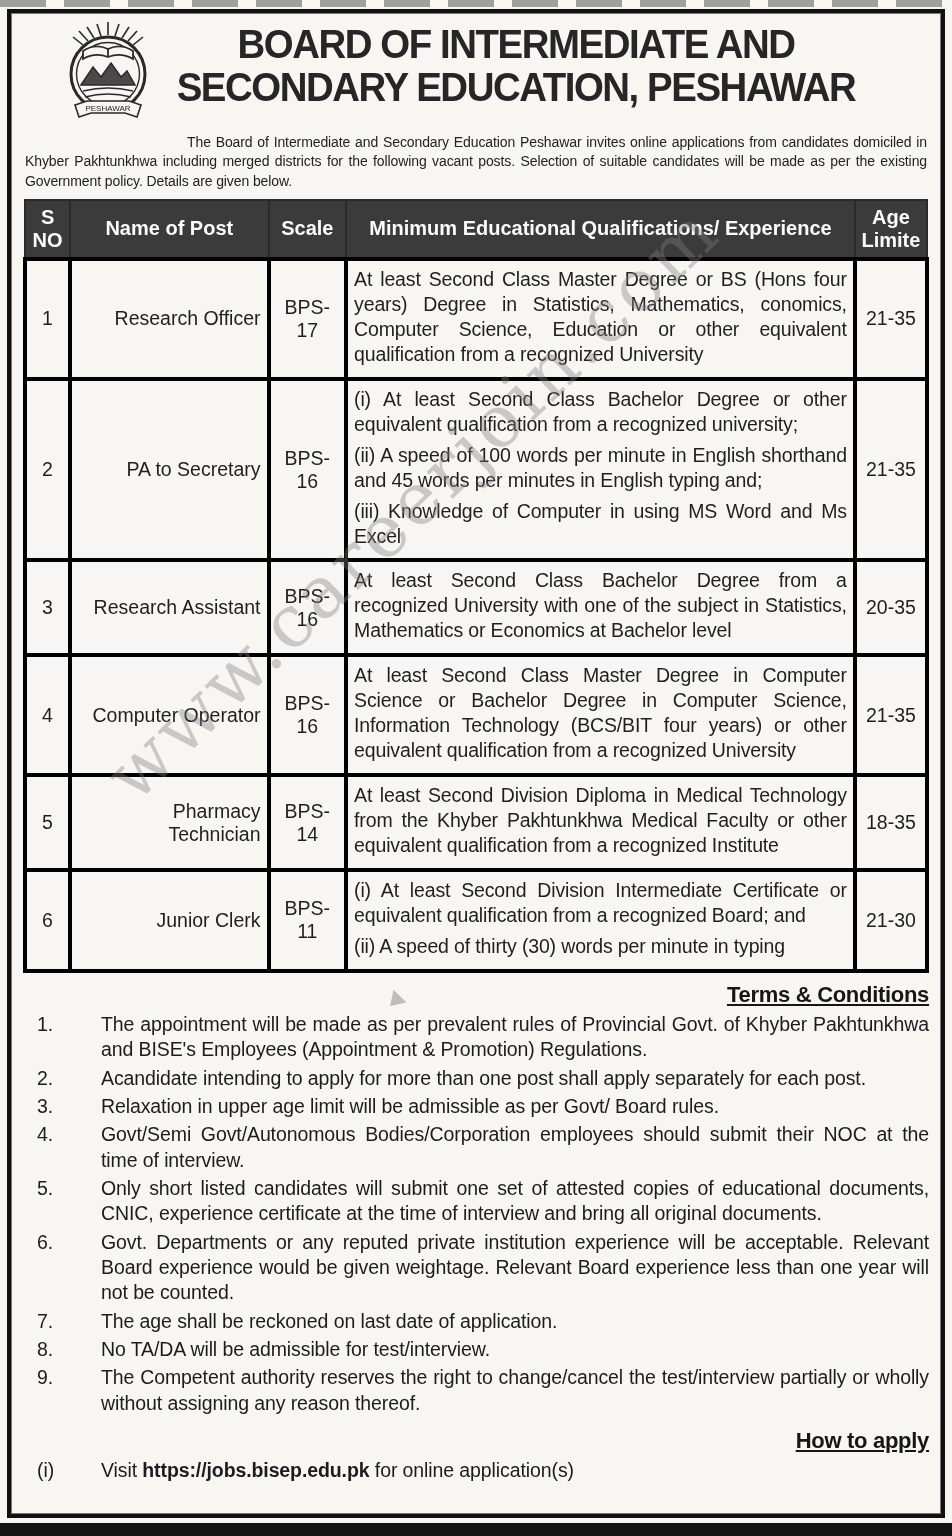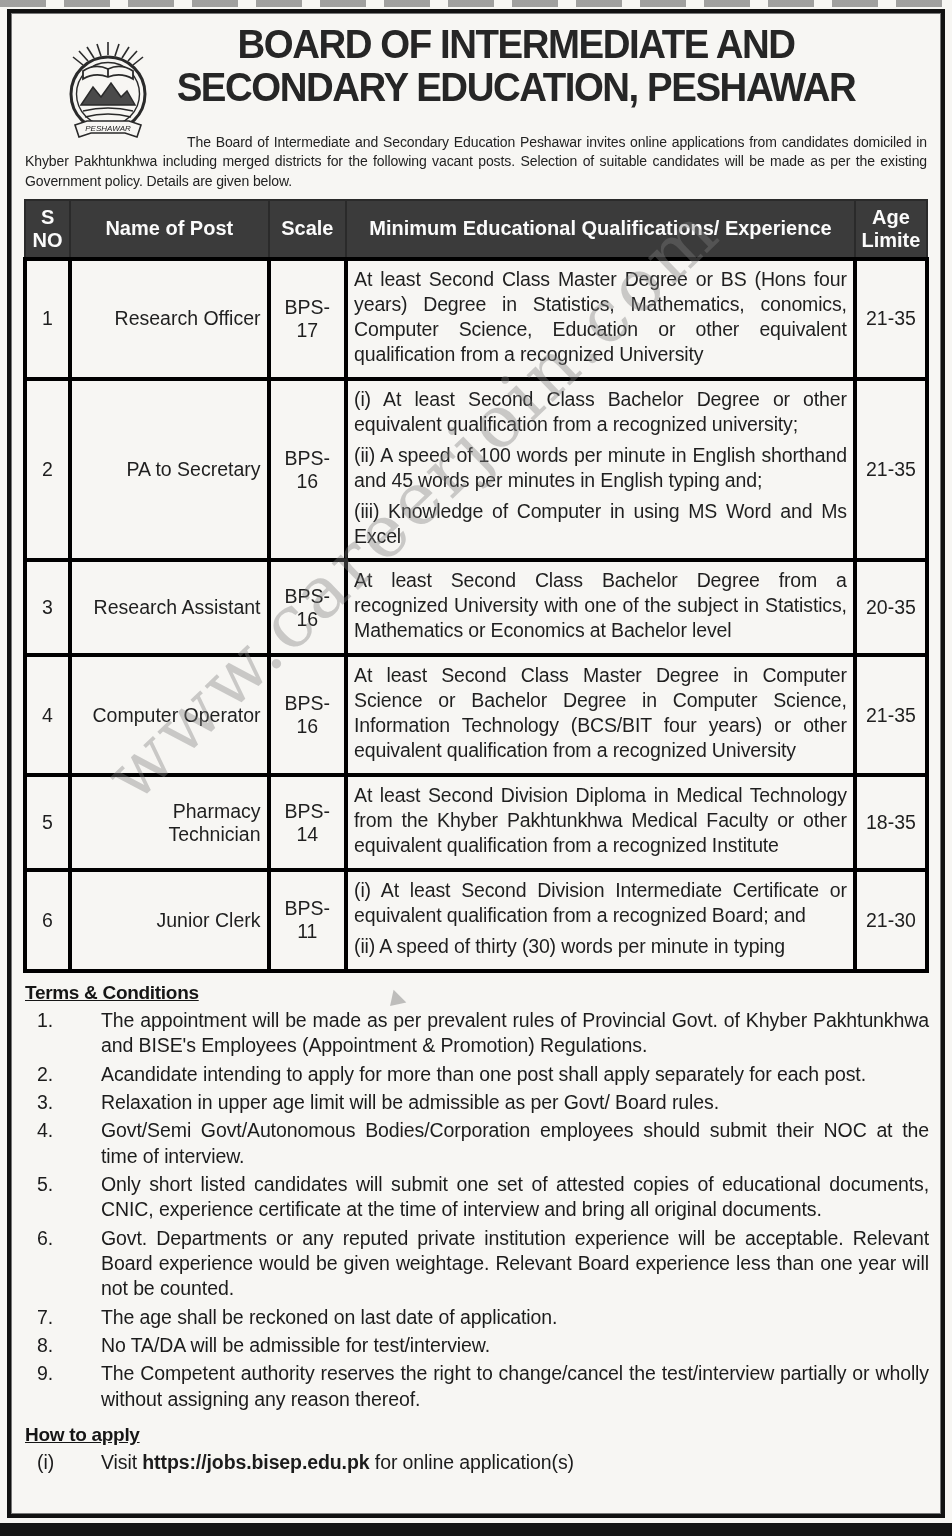--- a/index.html
+++ b/index.html
@@ -16,21 +16,21 @@
   .frame{
     position:absolute;top:9px;left:7px;right:7px;bottom:18px;
     border:4px solid #111;box-shadow:inset 0 0 0 1px #777;
     padding:8px 12px 0 12px;box-sizing:border-box;background:#f7f6f3;
     display:flex;flex-direction:column;
   }
   .bottom-strip{position:absolute;left:0;right:0;bottom:0;height:13px;background:#151515;}
 
   
   .masthead{position:relative;min-height:102px;}
-  .logo{position:absolute;left:16px;top:20px;font-style:italic;}
+  .logo{position:absolute;left:16px;top:0;}
   .titles{text-align:center;padding:2px 0 0 120px;margin-right:40px;}
   .title-line{
     font-weight:700;font-size:40px;line-height:1.07;letter-spacing:-1.5px;
     color:#262626;transform:scaleX(.96);transform-origin:center;
     font-family:"Liberation Sans",sans-serif;
   }
   .intro{
     font-size:14px;line-height:1.38;text-align:justify;margin:10px 2px 8px 2px;
     text-indent:162px;color:#222;letter-spacing:-0.1px;
   }
@@ -49,22 +49,22 @@
   }
   td.c-sno{text-align:center;font-size:20px;}
   td.c-post{text-align:right;padding-left:9px;}
   td.c-scale{text-align:center;}
   td.c-qual{text-align:justify;vertical-align:top;letter-spacing:-0.15px;}
   td.c-qual p{margin:2px 0 6px 0;line-height:1.28;}
   td.c-age{text-align:center;font-size:20px;}
 
   
   .sec-head{
-    font-weight:700;font-size:19px;text-decoration:underline;margin:9px 0 4px 2px;
-    letter-spacing:-0.3px;color:#161616;
+    font-weight:700;font-size:22px;text-decoration:underline;margin:9px 0 4px 2px;
+    letter-spacing:-0.3px;color:#161616;text-align:right;
   }
   ol.plain{list-style:none;margin:0;padding:0;}
   ol.plain li{display:flex;align-items:flex-start;margin:0 0 3px 0;}
   ol.plain .num{flex:0 0 78px;padding-left:14px;box-sizing:border-box;font-size:19.5px;line-height:1.3;}
   ol.plain .txt{flex:1;text-align:justify;font-size:19.5px;line-height:1.3;letter-spacing:-0.1px;}
   .b{font-weight:700;}
 
   
   .watermark{
     position:absolute;left:118px;top:745px;width:760px;pointer-events:none;

